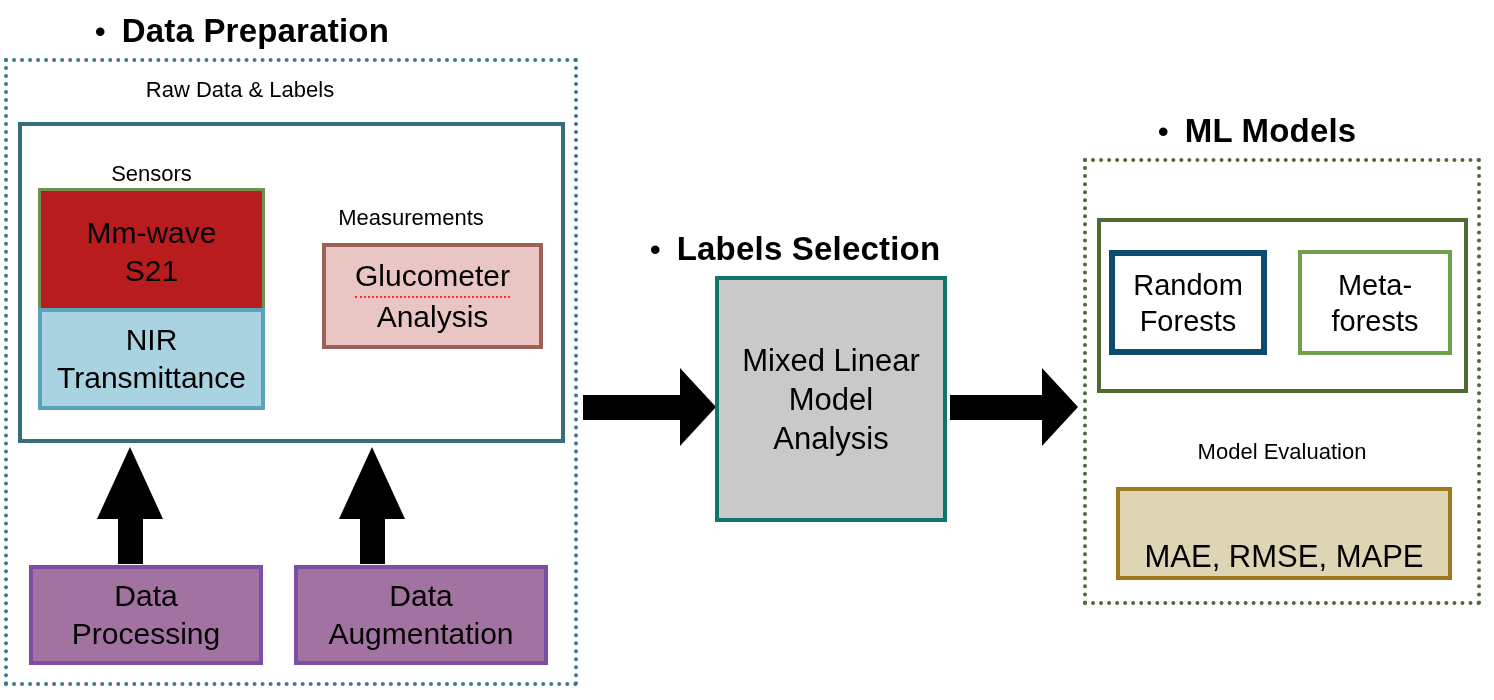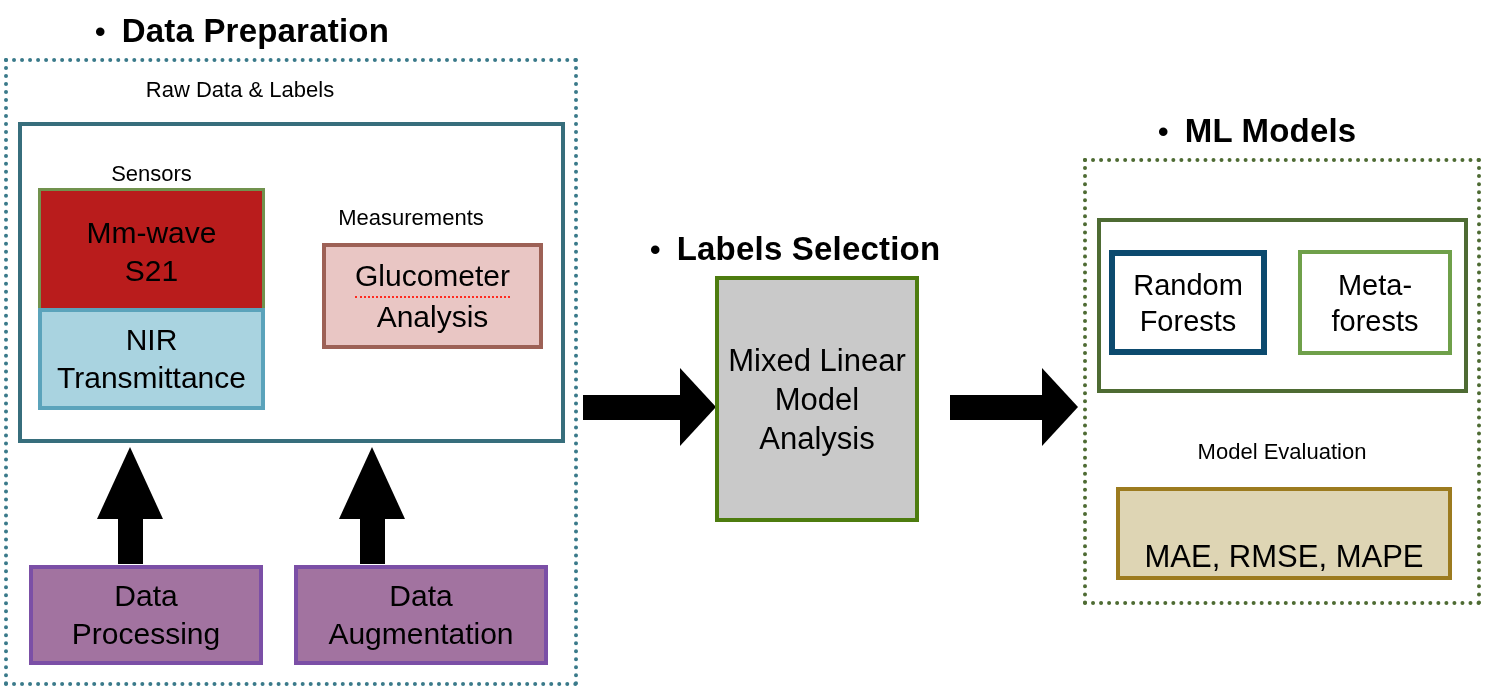--- a/index.html
+++ b/index.html
@@ -35,21 +35,21 @@
   .arrow-up { width:66px; }
   .arrow-up .head { width:0; height:0; border-left:33px solid transparent; border-right:33px solid transparent; border-bottom:72px solid #000; }
   .arrow-up .shaft { width:25px; height:46px; background:#000; margin:-1px auto 0 auto; }
 
   
   .arrow-right { display:flex; align-items:center; height:78px; }
   .arrow-right .shaft { height:25px; background:#000; }
   .arrow-right .head { width:0; height:0; border-top:39px solid transparent; border-bottom:39px solid transparent; border-left:36px solid #000; margin-left:-1px; }
 
   
-  .mlm-box { left:715px; top:276px; width:204px; height:246px; background:#c9c9c9; border:4px solid #4d7c0f; }
+  .mlm-box { left:715px; top:276px; width:232px; height:246px; background:#c9c9c9; border:4px solid #0f766e; }
   .mlm-box .box-label { line-height:39px; font-size:31px; }
 
   
   .ml-dotted { left:1083px; top:158px; width:398px; height:447px; border:4px dotted #4e6b33; background:#fff; }
   .pred-box { left:1097px; top:218px; width:371px; height:175px; border:4px solid #4e6b33; background:#fff; }
   .rf-box { left:1109px; top:250px; width:158px; height:105px; border:6px solid #0c4a6e; background:#fff; }
   .meta-box { left:1298px; top:250px; width:154px; height:105px; border:4px solid #6fa04a; background:#fff; }
   .rf-box .box-label, .meta-box .box-label { font-size:29px; line-height:36px; }
   .tan-box { left:1116px; top:487px; width:336px; height:93px; background:#ded5b4; border:4px solid #9c7b1f;align-items:flex-end; }
   .tan-box .box-label { font-size:31px; }

